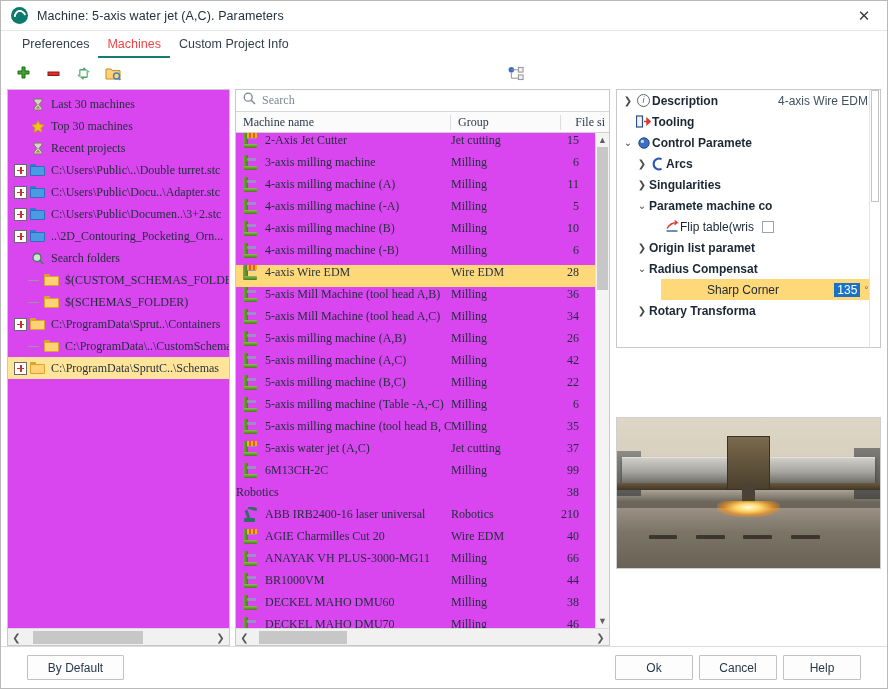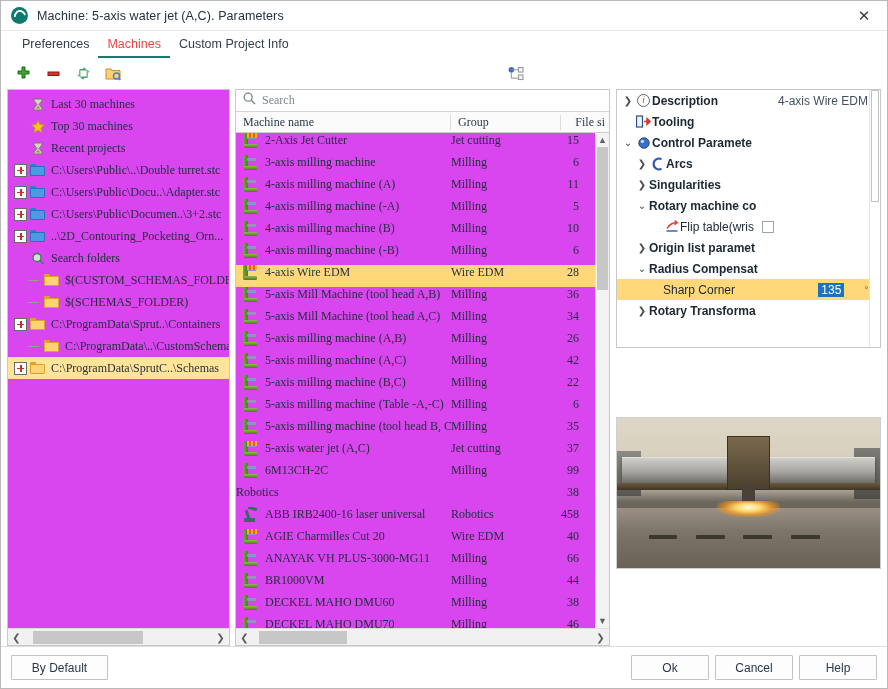--- a/index.html
+++ b/index.html
@@ -265,21 +265,21 @@
     font-size: 10px; color: #4a4a4a; line-height: 1;
   }
   .picon { width: 17px; flex: 0 0 17px; display: flex; align-items: center; justify-content: center; }
   .pname { font-weight: bold; overflow: hidden; }
   .pname.plain { font-weight: normal; }
   .pval {
     margin-left: auto; padding-left: 8px;
     color: #41505e; font-size: 12px;
   }
   .pval-box {
-    margin-left: auto; display: flex; align-items: center; gap: 20px; padding-left: 30px;
+    margin-left: auto; display: flex; align-items: center; gap: 4px; padding-left: 30px;
   }
   .val-sel {
     background: #1a72c4; color: #ffffff;
     padding: 0 3px; font-size: 12px;
   }
   .unit { color: #555; font-size: 9px; }
   .pcheck {
     width: 12px; height: 12px; border: 1px solid #9aa4ae; background: #fff;
     margin-left: 8px;
   }
@@ -322,21 +322,21 @@
   .pv-slot  { position: absolute; height: 4px; background: #3b372f; border-radius: 1px; }
   .pv-left  { position: absolute; left: 0; top: 22%; width: 9%; height: 30%;
     background: linear-gradient(180deg,#8d8b86,#57554f); }
   .pv-right { position: absolute; right: 0; top: 20%; width: 10%; height: 34%;
     background: linear-gradient(180deg,#7e7c77,#4e4c47); }
 
   
   .footer {
     height: 42px; flex: 0 0 42px;
     display: flex; align-items: center;
-    padding: 0 10px;
+    padding: 0 26px;
     border-top: 1px solid #dcdcdc;
     background: #ffffff;
     gap: 33px;
   }
   .btn {
     height: 25px; min-width: 78px;
     border: 1px solid #c2c2c2; background: #fdfdfd;
     font-family: "Liberation Sans", sans-serif;
     font-size: 12px; color: #28384a;
     display: flex; align-items: center; justify-content: center;
@@ -809,21 +809,21 @@
                   <span class="m-icon">
                     <span class="robot">
                       <span class="a2"></span>
                       <span class="a1"></span>
                       <span class="b"></span>
                     </span>
                   </span>
                   <span>ABB IRB2400-16 laser universal</span>
                 </div>
                 <div class="gc2">Robotics</div>
-                <div class="gc3">458</div>
+                <div class="gc3">210</div>
               </div>
               <div class="grow">
                 <div class="gc1">
                   <span class="m-icon">
                     <span class="mill jet">
                       <span class="col"></span>
                       <span class="arm"></span>
                       <span class="spark"></span>
                       <span class="base"></span>
                     </span>
@@ -945,42 +945,42 @@
                 </svg>
               </span>
               <span class="pname">Arcs</span>
             </div>
             <div class="prow" style="padding-left: 18px;">
               <span class="pexp">❯</span>
               <span class="pname">Singularities</span>
             </div>
             <div class="prow" style="padding-left: 18px;">
               <span class="pexp">⌄</span>
-              <span class="pname">Rotary machine co</span>
+              <span class="pname">Paramete machine co</span>
             </div>
             <div class="prow" style="padding-left: 32px;">
               <span class="pexp"></span>
               <span class="picon">
                 <svg width="14" height="13" viewBox="0 0 14 13">
                   <path d="M1.5 11h11" stroke="#2a5ea8" stroke-width="1.4"></path>
                   <path d="M2 8.5c3-5 7-6 10-6l-2.4-2M12 2.5l-2.4 2.2" fill="none" stroke="#d43b2f" stroke-width="1.4"></path>
                 </svg>
               </span>
               <span class="pname plain">Flip table(wris</span>
               <span class="pcheck"></span>
             </div>
             <div class="prow" style="padding-left: 18px;">
               <span class="pexp">❯</span>
               <span class="pname">Origin list paramet</span>
             </div>
             <div class="prow" style="padding-left: 18px;">
               <span class="pexp">⌄</span>
               <span class="pname">Radius Compensat</span>
             </div>
-            <div class="prow sel" style="padding-left: 32px;">
+            <div class="prow sel" style="padding-left: 32px; margin-left: 44px;">
               <span class="pexp"></span>
               <span class="pname plain">Sharp Corner</span>
               <span class="pval-box">
                 <span class="val-sel">135</span>
                 <span class="unit">°</span>
               </span>
             </div>
             <div class="prow" style="padding-left: 18px;">
               <span class="pexp">❯</span>
               <span class="pname">Rotary Transforma</span>

